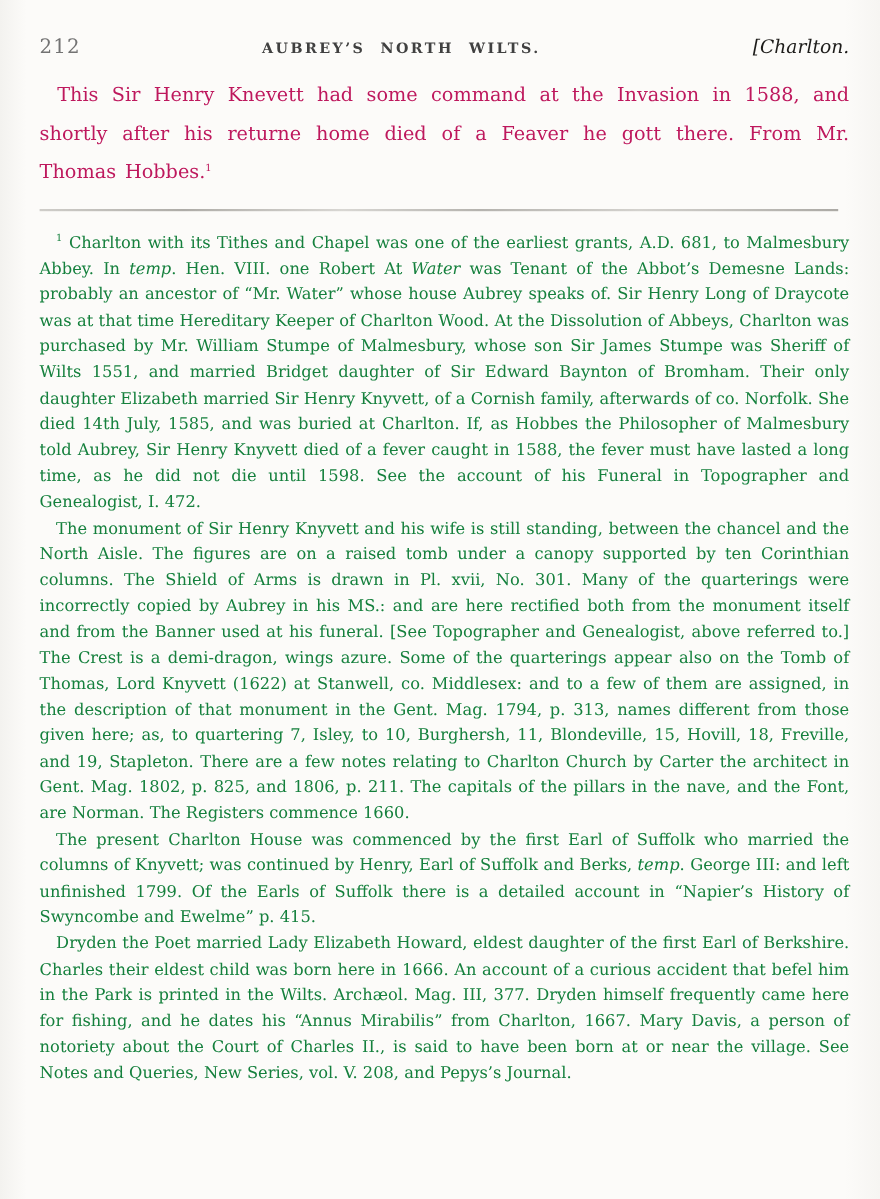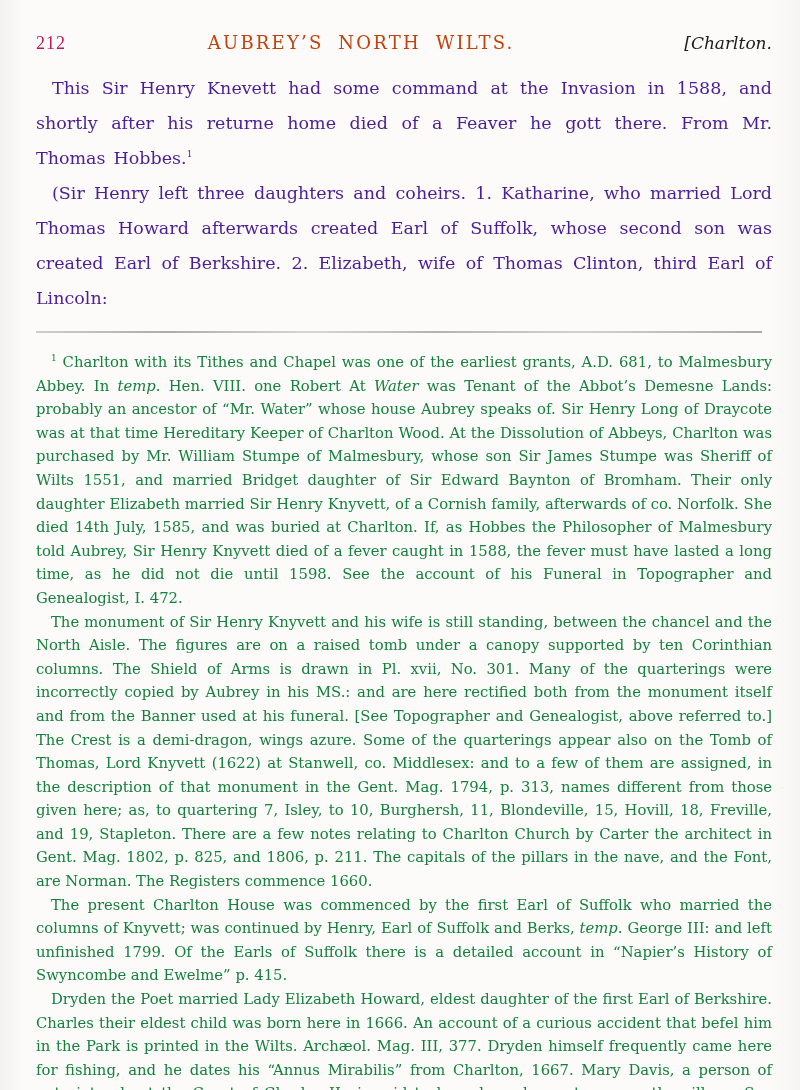--- a/index.html
+++ b/index.html
@@ -8,36 +8,36 @@
     overflow: hidden;
     background: linear-gradient(90deg, #f3f2ef 0, #fcfbf9 3%, #fcfbf9 96%, #f6f5f2 100%);
     font-family: "DejaVu Serif", "Liberation Serif", serif;
     color: #232220;
   }
   .page { padding: 32px 28px 0 36px; }
 
   .header {
     display: flex; justify-content: space-between; align-items: baseline;
   }
-  .page-number { font-size: 18px; letter-spacing: 1px; color: #be185d; font-family: Liberation Serif, serif; }
+  .page-number { font-size: 18px; letter-spacing: 1px; color: #737373; }
   .running-title {
-    font-size: 18px; letter-spacing: 2.2px; word-spacing: 7px;
-    color: #c2410c; transform: translateX(-14px);
+    font-size: 13px; letter-spacing: 2.2px; word-spacing: 7px;
+    color: #404040; transform: translateX(-14px); font-weight: bold;
   }
   .section-label { font-style: italic; font-size: 17px; color: #1d1c1a; text-align: right; }
 
   .main-text { margin-top: 17px; }
   .main-text p {
     margin: 0;
     font-size: 17.5px;
     line-height: 35px;
     text-align: justify;
     text-indent: 16px;
     word-spacing: 2.5px;
-    color: #4c1d95;
+    color: #be185d;
   }
 
   .fn-divider {
     margin: 15px 10px 17px 0;
     height: 2px;
     border: 0;
     background: linear-gradient(90deg,
       rgba(140,137,130,0.40) 0%, rgba(110,107,100,0.55) 18%,
       rgba(150,147,140,0.35) 38%, rgba(110,107,100,0.50) 55%,
       rgba(150,147,140,0.40) 75%, rgba(105,102,95,0.55) 100%);
@@ -60,21 +60,20 @@
 <div class="page">
 
   <div class="header">
     <span class="page-number">212</span>
     <span class="running-title">AUBREY’S NORTH WILTS.</span>
     <span class="section-label">[Charlton.</span>
   </div>
 
   <div class="main-text">
     <p><span>This Sir Henry Knevett had some command at the Invasion in 1588, and shortly after his returne home died of a Feaver he gott there.  From Mr. Thomas Hobbes.</span><sup>1</sup></p>
-    <p><span>(Sir Henry left three daughters and coheirs.  1. Katharine, who married Lord Thomas Howard afterwards created Earl of Suffolk, whose second son was created Earl of Berkshire.  2. Elizabeth, wife of Thomas Clinton, third Earl of Lincoln:</span></p>
   </div>
 
   <div class="fn-divider"></div>
 
   <div class="footnotes">
     <p><sup>1</sup><span> Charlton with its Tithes and Chapel was one of the earliest grants, A.D. 681, to Malmesbury Abbey.  In </span><i>temp</i><span>. Hen. VIII. one Robert At </span><i>Water</i><span> was Tenant of the Abbot’s Demesne Lands: probably an ancestor of “Mr. Water” whose house Aubrey speaks of.  Sir Henry Long of Draycote was at that time Hereditary Keeper of Charlton Wood.  At the Dissolution of Abbeys, Charlton was purchased by Mr. William Stumpe of Malmesbury, whose son Sir James Stumpe was Sheriff of Wilts 1551, and married Bridget daughter of Sir Edward Baynton of Bromham.  Their only daughter Elizabeth married Sir Henry Knyvett, of a Cornish family, afterwards of co. Norfolk.  She died 14th July, 1585, and was buried at Charlton.  If, as Hobbes the Philosopher of Malmesbury told Aubrey, Sir Henry Knyvett died of a fever caught in 1588, the fever must have lasted a long time, as he did not die until 1598.  See the account of his Funeral in Topographer and Genealogist, I. 472.</span></p>
 
     <p><span>The monument of Sir Henry Knyvett and his wife is still standing, between the chancel and the North Aisle.  The figures are on a raised tomb under a canopy supported by ten Corinthian columns.  The Shield of Arms is drawn in Pl. xvii, No. 301.  Many of the quarterings were incorrectly copied by Aubrey in his MS.: and are here rectified both from the monument itself and from the Banner used at his funeral.  [See Topographer and Genealogist, above referred to.] The Crest is a demi-dragon, wings azure.  Some of the quarterings appear also on the Tomb of Thomas, Lord Knyvett (1622) at Stanwell, co. Middlesex: and to a few of them are assigned, in the description of that monument in the Gent. Mag. 1794, p. 313, names different from those given here; as, to quartering 7, Isley, to 10, Burghersh, 11, Blondeville, 15, Hovill, 18, Freville, and 19, Stapleton.  There are a few notes relating to Charlton Church by Carter the architect in Gent. Mag. 1802, p. 825, and 1806, p. 211.  The capitals of the pillars in the nave, and the Font, are Norman.  The Registers commence 1660.</span></p>
 
     <p><span>The present Charlton House was commenced by the first Earl of Suffolk who married the columns of Knyvett; was continued by Henry, Earl of Suffolk and Berks, </span><i>temp</i><span>. George III: and left unfinished 1799.  Of the Earls of Suffolk there is a detailed account in “Napier’s History of Swyncombe and Ewelme” p. 415.</span></p>

